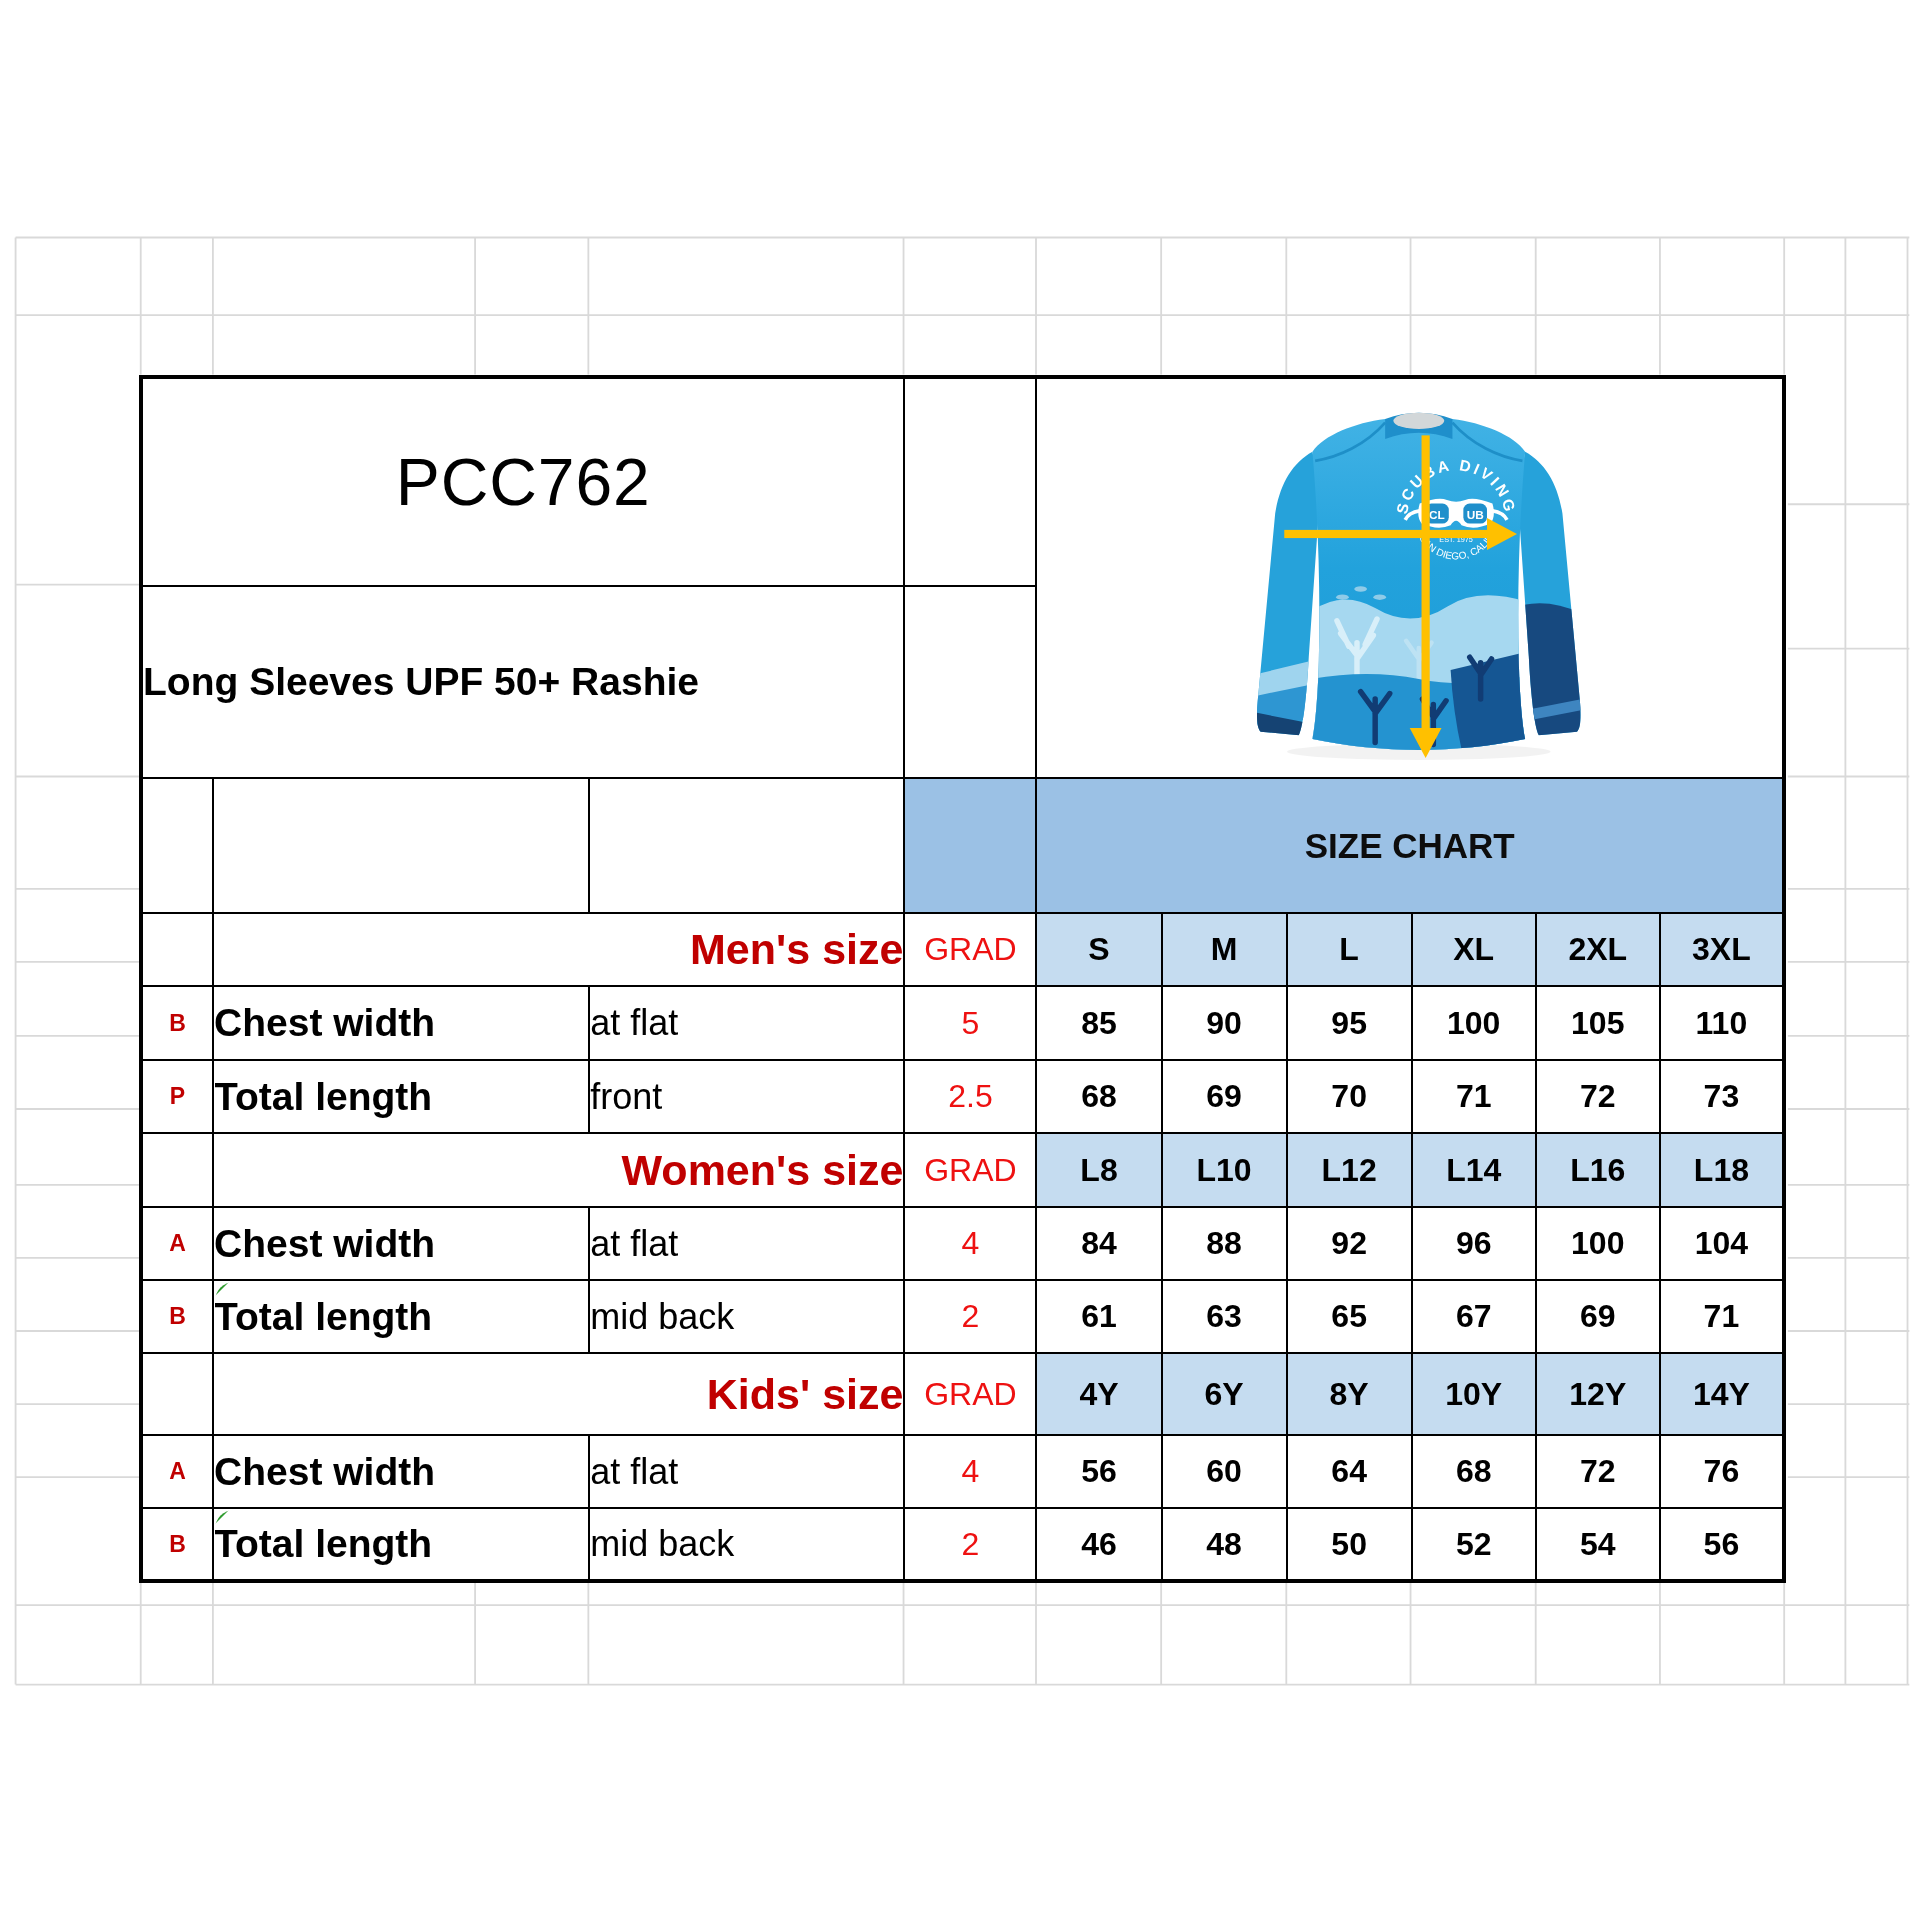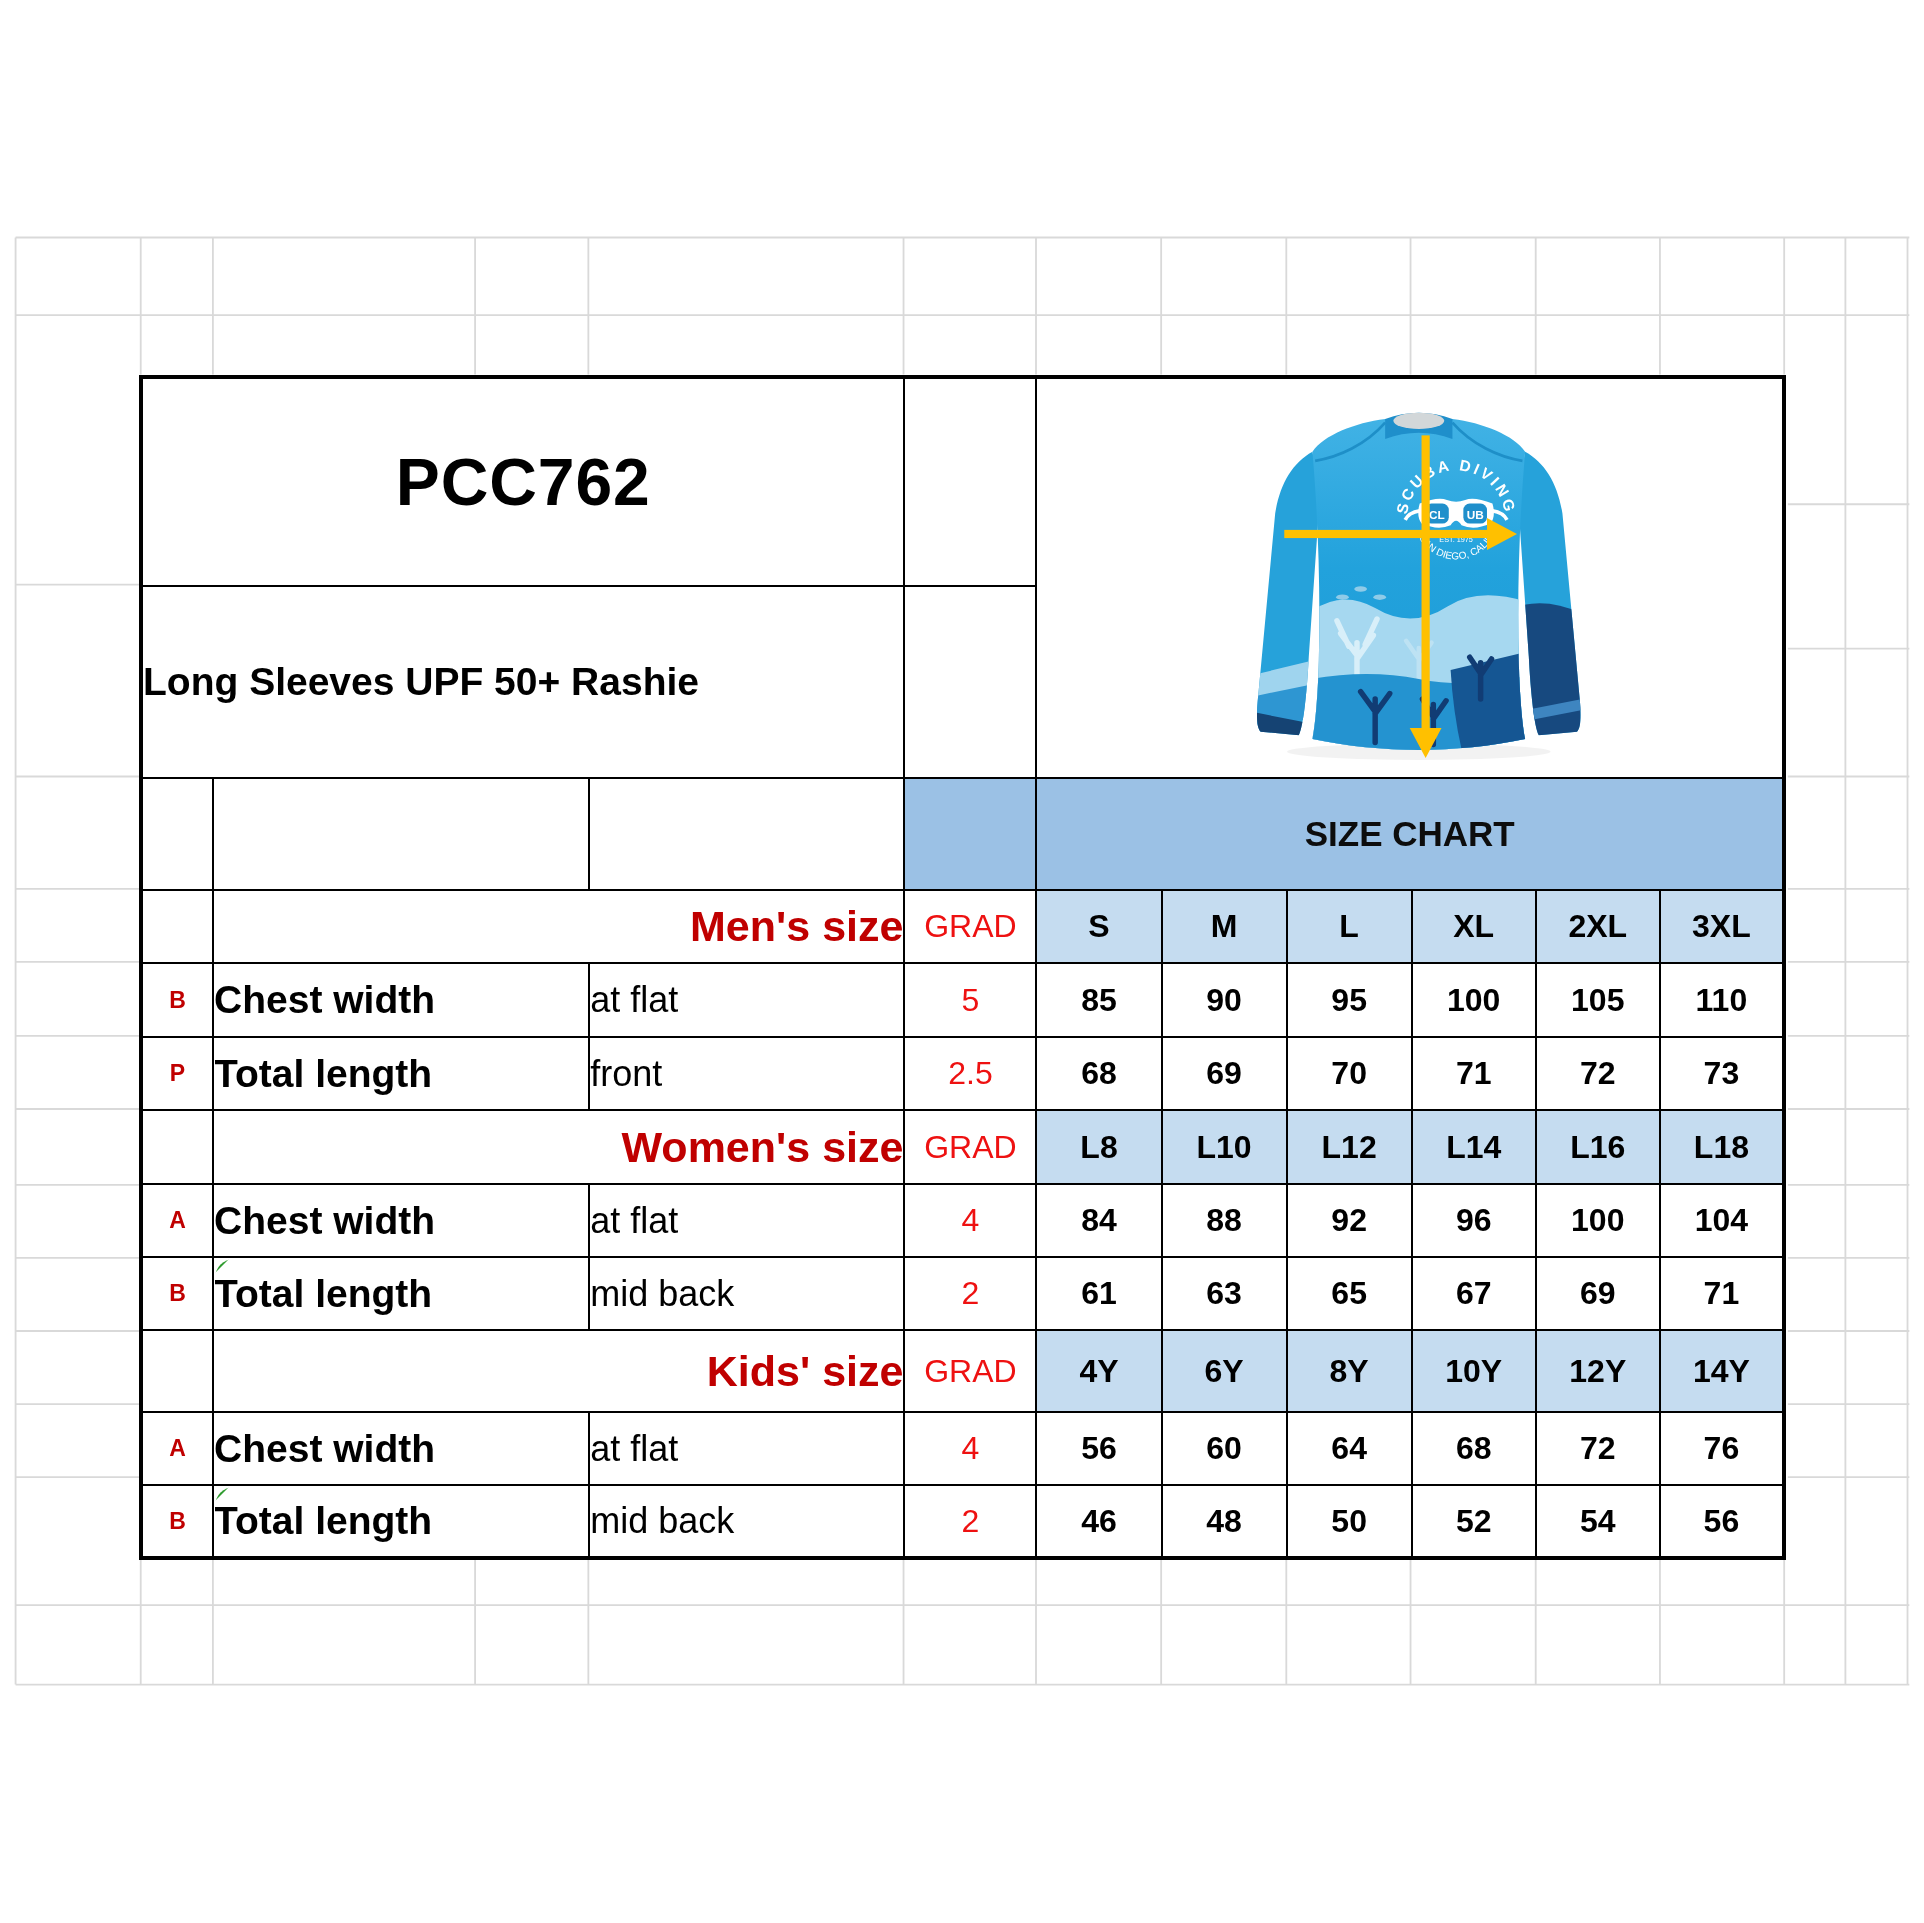--- a/index.html
+++ b/index.html
@@ -2,21 +2,21 @@
 <html style="font-size:14.6px"><head>
 <meta charset="utf-8">
 <style>
   html,body{margin:0;padding:0;background:#fff;}
   .page{position:relative;width:1924px;height:1923px;background:#ffffff;overflow:hidden;
         font-family:"Liberation Sans", sans-serif;color:#000;}
   svg.margins{position:absolute;left:0;top:0;}
   .tablewrap{position:absolute;left:139px;top:375px;}
   table.chart{border-collapse:collapse;table-layout:fixed;width:1647px;border:4.6px solid #000;background:#fff;}
   table.chart td{border:2.7px solid #000;padding:0;vertical-align:middle;overflow:hidden;}
-  td.code{font-size:66px;font-weight:bold;text-align:center;letter-spacing:0.9px;}
+  td.code{font-size:66px;font-weight:normal;text-align:center;letter-spacing:0.9px;}
   td.pname{font-size:39px;font-weight:bold;text-align:left;}
   td.hdrblue{background:#9BC1E5;}
   td.sctitle{font-size:35px;font-weight:bold;text-align:center;color:#0d0d0d;}
   td.seclabel{font-size:43px;font-weight:bold;color:#C00000;text-align:right;}
   td.gradh{font-size:32px;color:#EE1111;text-align:center;}
   td.szh{background:#C5DCF0;font-size:32px;font-weight:bold;text-align:center;}
   td.tag{font-size:23px;font-weight:bold;color:#C00000;text-align:center;}
   td.mname{font-size:39px;font-weight:bold;text-align:left;padding-left:7.3px;position:relative;border-radius:21px;}
   td.detail{font-size:36px;font-weight:normal;text-align:left;padding-left:7.3px;}
   td.gradv{font-size:32px;color:#EE1111;text-align:center;}
@@ -191,21 +191,21 @@
           </g>
         </svg>
       </td>
     </tr>
 
     <tr style="height:192px">
       <td colspan="3" class="pname">Long Sleeves UPF 50+ Rashie</td>
       <td></td>
     </tr>
 
-    <tr style="height:112px">
+    <tr style="height:135px">
       <td></td>
       <td></td>
       <td></td>
       <td class="hdrblue"></td>
       <td colspan="6" class="hdrblue sctitle">SIZE CHART</td>
     </tr>
 
     <tr style="height:73px">
       <td class="tag"></td>
       <td colspan="2" class="seclabel">Men's size</td>

